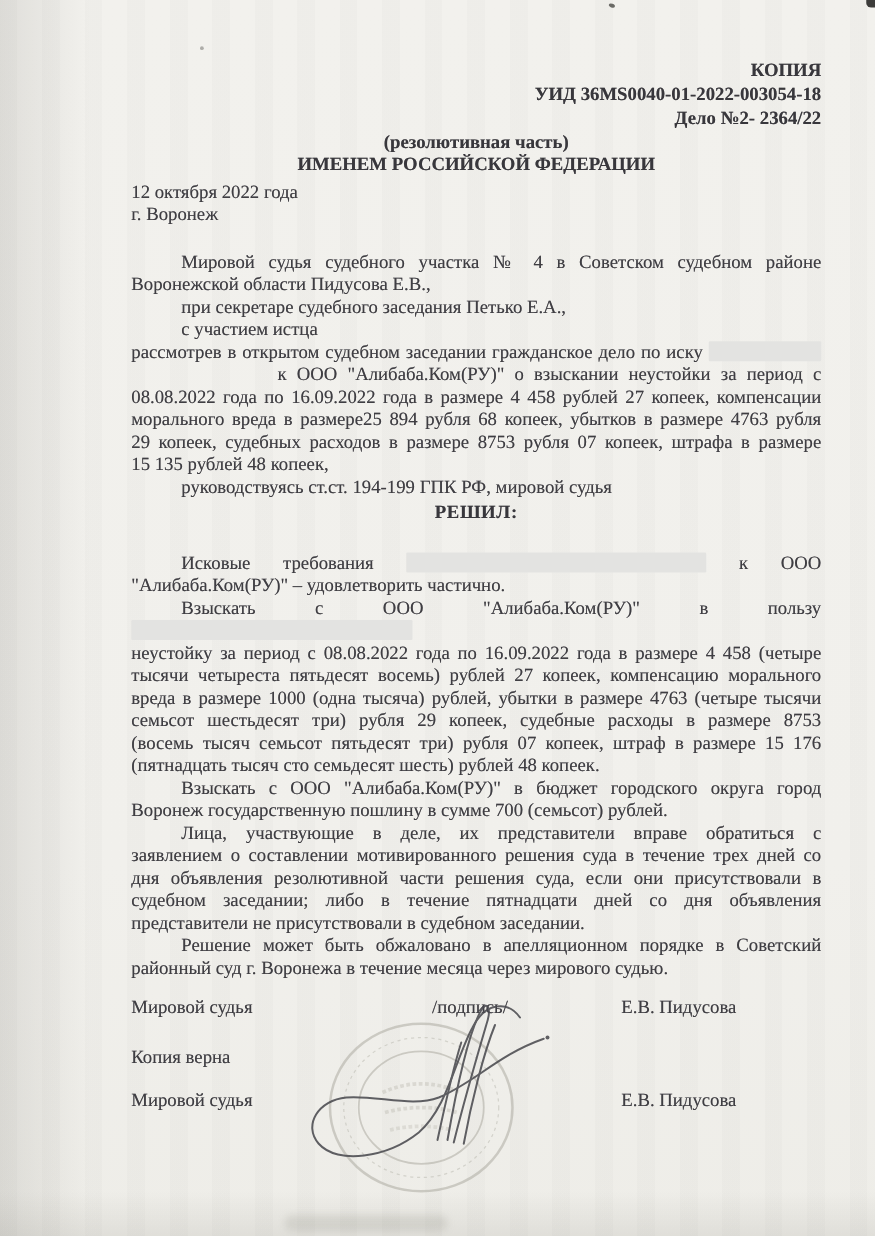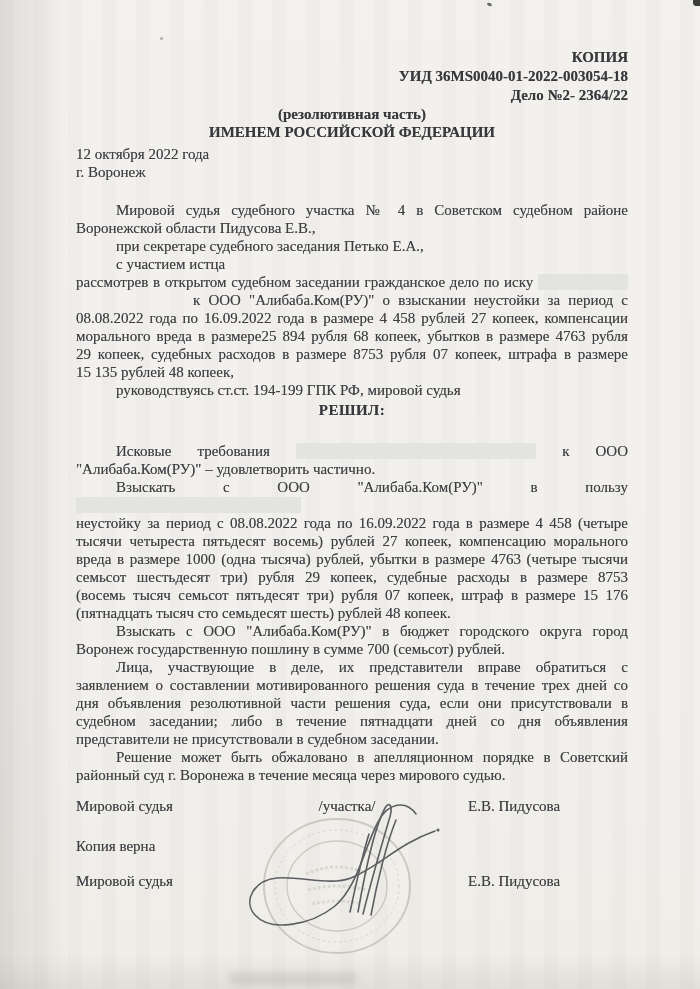--- a/index.html
+++ b/index.html
@@ -16,21 +16,21 @@
     color:#3f3e43;
     font-size:15px; line-height:18px;
     text-shadow:0 0 0.5px rgba(63,62,67,0.55);
   }
   .left-shade { position:absolute; left:0; top:0; bottom:0; width:72px;
     background:linear-gradient(90deg, rgba(96,94,88,0.13), rgba(96,94,88,0.0)); }
   .bottom-shade { position:absolute; left:0; right:0; bottom:0; height:36px;
     background:linear-gradient(180deg, rgba(120,118,110,0) , rgba(120,118,110,0.12)); }
   .bottom-blob { position:absolute; left:228px; bottom:4px; width:130px; height:13px;
     background:rgba(140,138,130,0.18); filter:blur(3px); border-radius:6px; }
-  .content { position:absolute; left:76px; top:48px; width:552px; }
+  .content { position:absolute; left:105px; top:48px; width:552px; }
   .hdr { text-align:right; font-weight:bold; line-height:19px; color:#38373c; }
   .titles { text-align:center; font-weight:bold; line-height:17.5px; margin-top:1px; color:#38373c; }
   .dateline { display:flex; justify-content:space-between; margin-top:4px;flex-direction:column; }
   .block { margin-top:20px; }
   .line { width:552px; }
   .jl { text-align:justify; text-align-last:justify; }
   .ind { text-indent:40px; }
   .ind2 { padding-left:117px; width:435px; }
   .heading { text-align:center; font-weight:bold; margin-top:2px; margin-bottom:23px; letter-spacing:0.5px; color:#38373c; }
   .redact { display:inline-block; height:16px; vertical-align:-3px; background:#e3e3e1; border-radius:1px; }
@@ -118,21 +118,21 @@
       <div class="line jl">дня объявления резолютивной части решения суда, если они присутствовали в</div>
       <div class="line jl">судебном заседании; либо в течение пятнадцати дней со дня объявления</div>
       <div class="line">представители не присутствовали в судебном заседании.</div>
 
       <div class="line jl ind">Решение может быть обжаловано в апелляционном порядке в Советский</div>
       <div class="line">районный суд г. Воронежа в течение месяца через мирового судью.</div>
     </div>
 
     <div class="sig-row">
       <span>Мировой судья</span>
-      <span class="mid">/участка/</span>
+      <span class="mid">/подпись/</span>
       <span>Е.В. Пидусова</span>
     </div>
 
     <div class="copy-note">Копия верна</div>
 
     <div class="sig-row sig-row2">
       <span>Мировой судья</span>
       <span class="mid"></span>
       <span>Е.В. Пидусова</span>
     </div>

